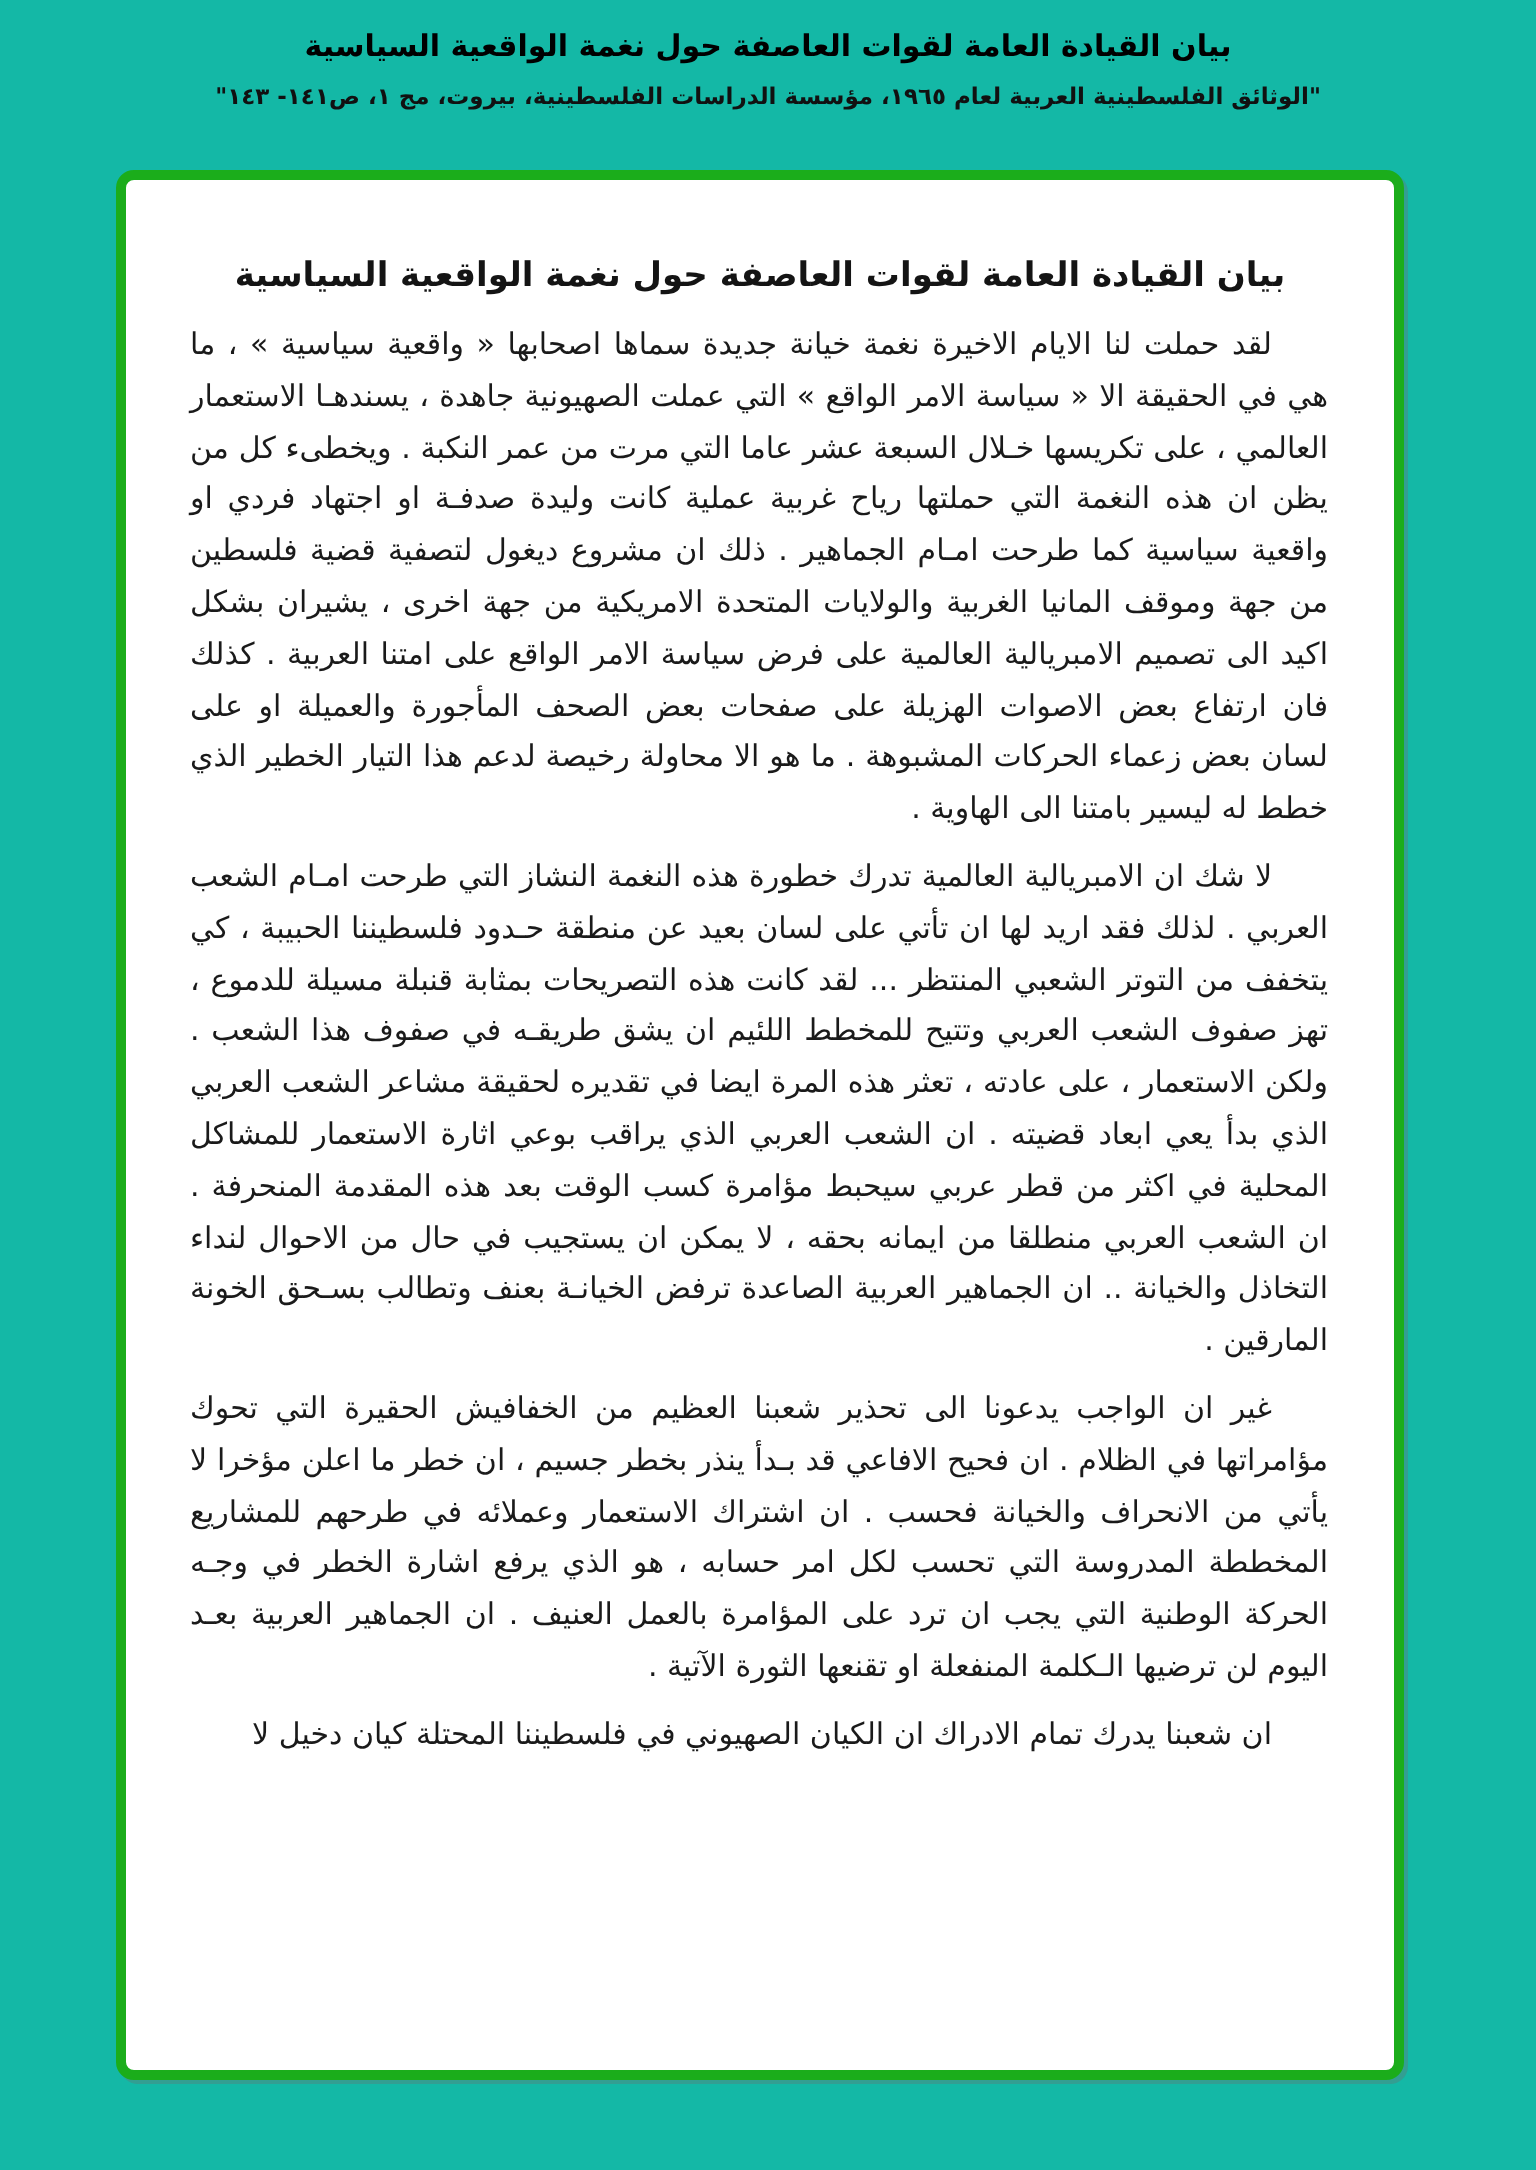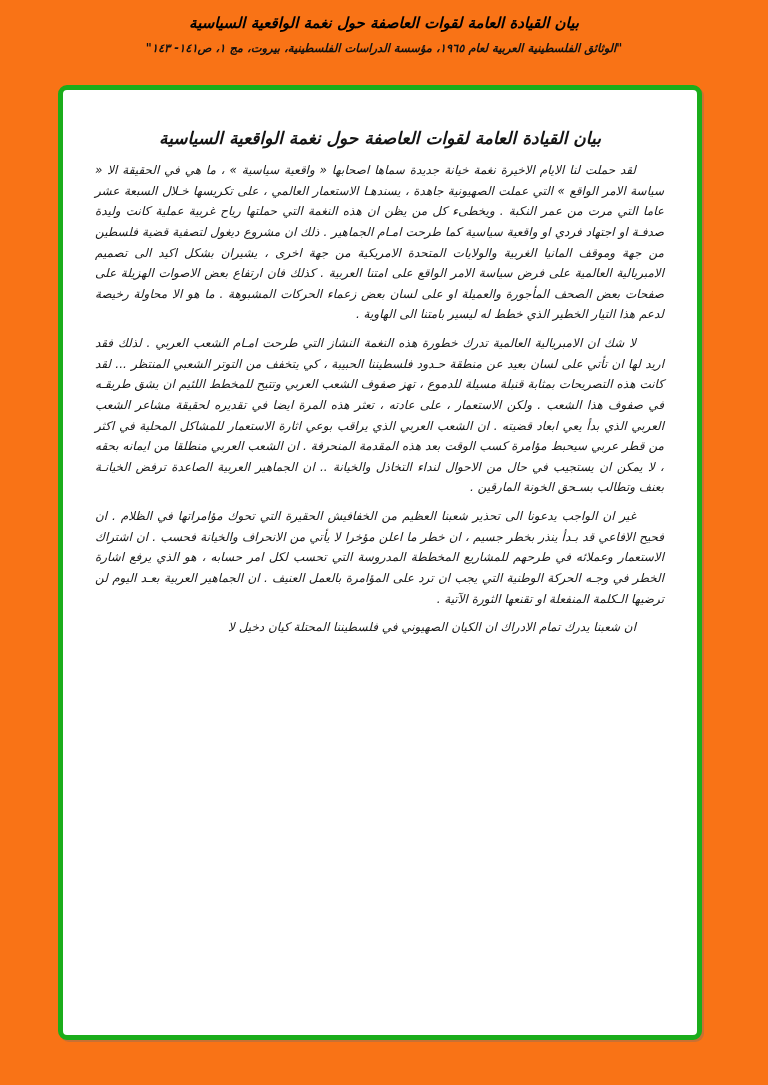--- a/index.html
+++ b/index.html
@@ -4,25 +4,24 @@
 <style>
   html, body {
     margin: 0;
     padding: 0;
     background: #ffffff;
   }
   .page {
     position: relative;
     width: 768px;
     height: 1085px;
-    background: #f97316;
+    background: #14b8a6;
     overflow: hidden;
     font-family: "DejaVu Sans", sans-serif;
     direction: rtl;
-    font-style: italic;
   }
   .outer-header {
     position: absolute;
     top: 12px;
     left: 0;
     width: 100%;
     text-align: center;
     color: #000000;
   }
   .outer-title {
@@ -60,21 +59,21 @@
     font-size: 14px;
     color: #222222;
     letter-spacing: 1px;
   }
   .doc-body {
     margin: 12px 33px 0 32px;
     color: #1a1a1a;
   }
   .doc-body p {
     margin: 0 0 8px 0;
-    font-size: 12px;
+    font-size: 15px;
     line-height: 1.72;
     text-align: justify;
     text-indent: 28px;
   }
   .doc-body p:last-child {
     margin-bottom: 0;
   }
 </style>
 </head>
 <body>

